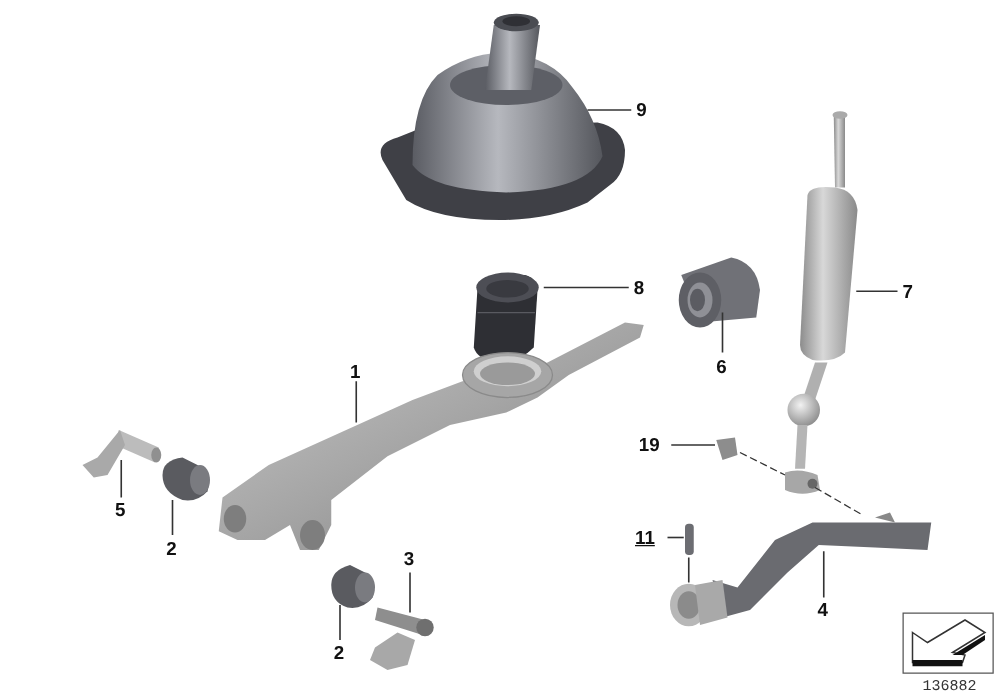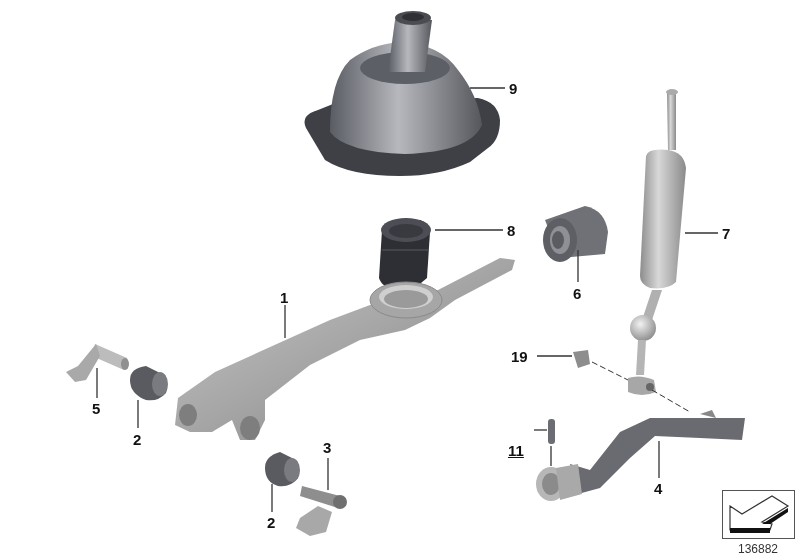--- a/index.html
+++ b/index.html
@@ -1,19 +1,19 @@
 <!DOCTYPE html>
 <html><head>
 <meta charset="utf-8">
 <style>
   html, body { margin: 0; padding: 0; background: #ffffff; }
   body { width: 800px; height: 560px; position: relative; overflow: hidden; font-family: "Liberation Sans", sans-serif; }
   .canvas { position: absolute; left: 0; top: 0; width: 800px; height: 560px; }
   .label { position: absolute; font-family: "Liberation Sans", sans-serif; font-weight: bold; font-size: 15px; color: #111; line-height: 1; }
-  .diagram-id { position: absolute; left: 738px; top: 542px; font-family: Liberation Sans, sans-serif; font-size: 12px; color: #333; }
+  .diagram-id { position: absolute; left: 738px; top: 542px; font-family: Liberation Mono, monospace; font-size: 12px; color: #333; }
 </style>
 </head>
 <body>
 
 <svg class="canvas" viewBox="0 0 800 560" xmlns="http://www.w3.org/2000/svg">
   <defs>
     <linearGradient id="gBoot" x1="0" x2="1" y1="0" y2="0">
       <stop offset="0" stop-color="#5a5c63"></stop>
       <stop offset="0.45" stop-color="#b6b8be"></stop>
       <stop offset="1" stop-color="#55575d"></stop>
@@ -150,16 +150,16 @@
 <span class="label" style="left:509px;top:81px;">9</span>
 <span class="label" style="left:507px;top:223px;">8</span>
 <span class="label" style="left:573px;top:286px;">6</span>
 <span class="label" style="left:722px;top:226px;">7</span>
 <span class="label" style="left:280px;top:290px;">1</span>
 <span class="label" style="left:92px;top:401px;">5</span>
 <span class="label" style="left:133px;top:432px;">2</span>
 <span class="label" style="left:267px;top:515px;">2</span>
 <span class="label" style="left:323px;top:440px;">3</span>
 <span class="label" style="left:511px;top:349px;">19</span>
-<span class="label" style="left:508px;top:443px;text-decoration:underline;">11</span>
+<span class="label" style="left:508px;top:423px;text-decoration:underline;">11</span>
 <span class="label" style="left:654px;top:481px;">4</span>
 
 <span class="diagram-id">136882</span>
 
 </body></html>

